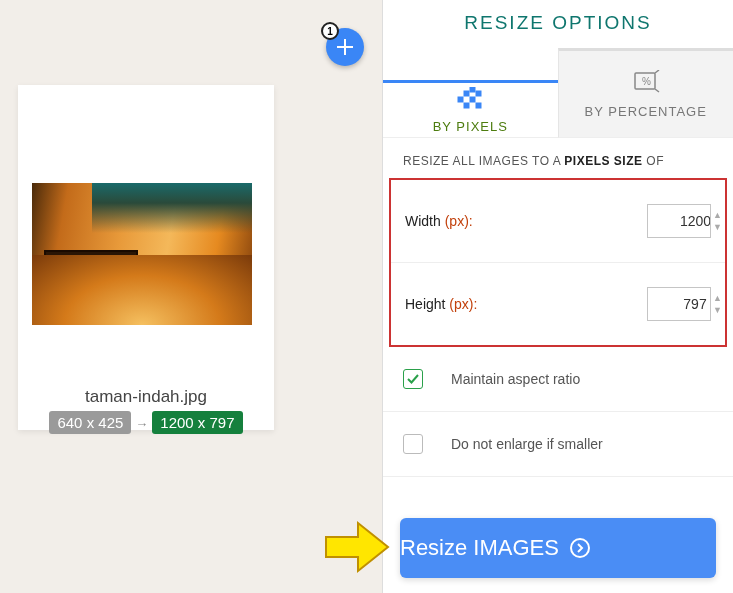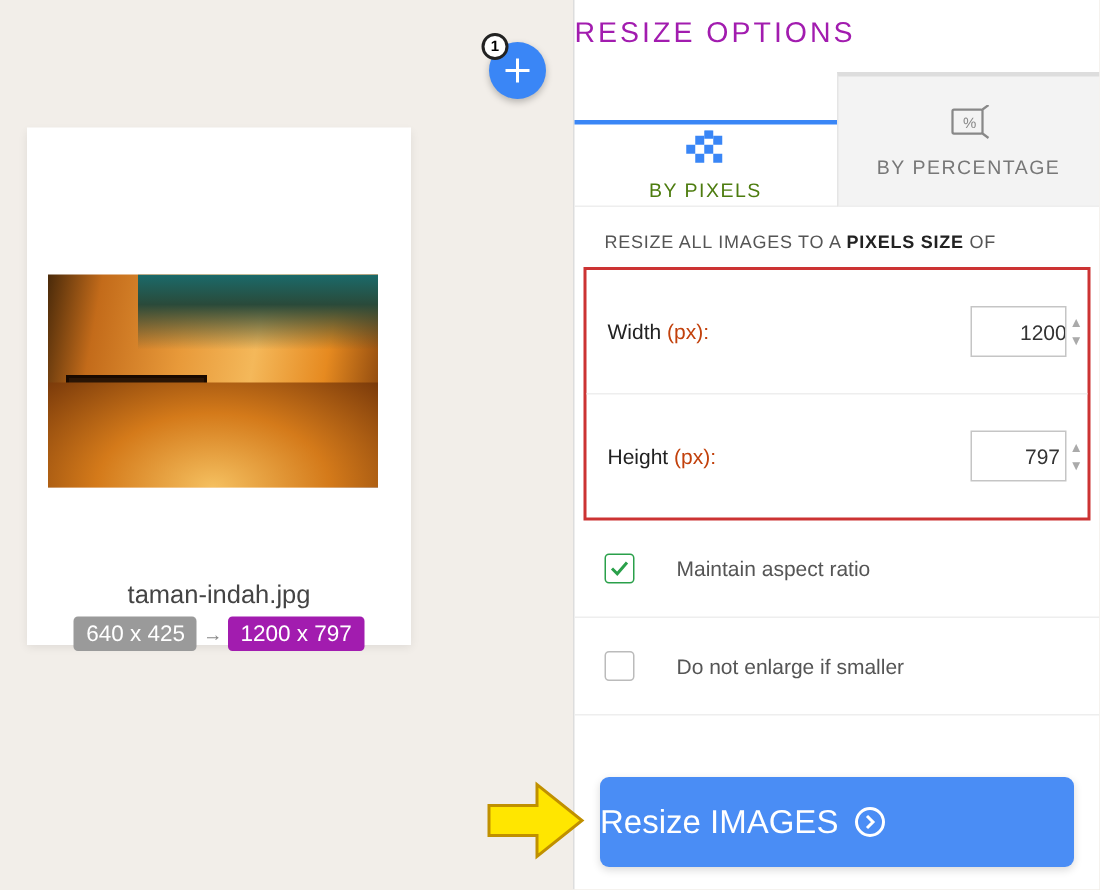--- a/index.html
+++ b/index.html
@@ -59,43 +59,43 @@
 }
 .dims-row {
   position:absolute; left:0; right:0; top:326px;
   text-align:center; font-size:0;
 }
 .dim-badge {
   display:inline-block; font-size:15px; padding:3px 8px; border-radius:3px;
   color:#fff; vertical-align:middle;
 }
 .dim-old { background:#9a9a9a; }
-.dim-new { background:#a21caf; }
+.dim-new { background:#15803d; }
 .arrow-sep { display:inline-block; font-size:13px; color:#888; margin:0 4px; vertical-align:middle; }
 .add-btn {
   position:absolute; left:326px; top:28px;
   width:38px; height:38px; border-radius:50%;
   background:#3a86f6; box-shadow:0 2px 5px rgba(0,0,0,0.25);
   cursor:pointer;
 }
 .add-btn svg { position:absolute; left:9px; top:9px; }
 .add-count {
   position:absolute; left:321px; top:22px;
   width:18px; height:18px; border-radius:50%;
   background:#fff; border:2px solid #222;
   font-size:10px; font-weight:bold; text-align:center; line-height:16px;
   z-index:2;
 }
 .right-panel {
   position:absolute; left:382px; top:0; right:0; bottom:0;
   background:#fff; border-left:1px solid #ddd;
 }
 .panel-title {
-  font-size:19px; letter-spacing:2px;
-  color:#a21caf; font-weight:500;
+  text-align:center; font-size:19px; letter-spacing:2px;
+  color:#0f766e; font-weight:500;
   padding: 12px 0 14px;
 }
 .tabs { display:flex; height:90px; }
 .tab {
   flex:1; display:flex; flex-direction:column; align-items:center; justify-content:center;
   gap:10px; font-size:13px; letter-spacing:1px; cursor:pointer;
 }
 .tab.active { color:#4d7c0f; border-top:3px solid #3a86f6; border-bottom:1px solid #eee;margin-top:32px; }
 .tab.active .tab-icon { fill:#3a86f6; stroke:#3a86f6; }
 .tab.inactive { color:#777; background:#f3f3f3; border-top:3px solid #ddd; border-bottom:1px solid #eee; border-left:1px solid #e5e5e5; }

